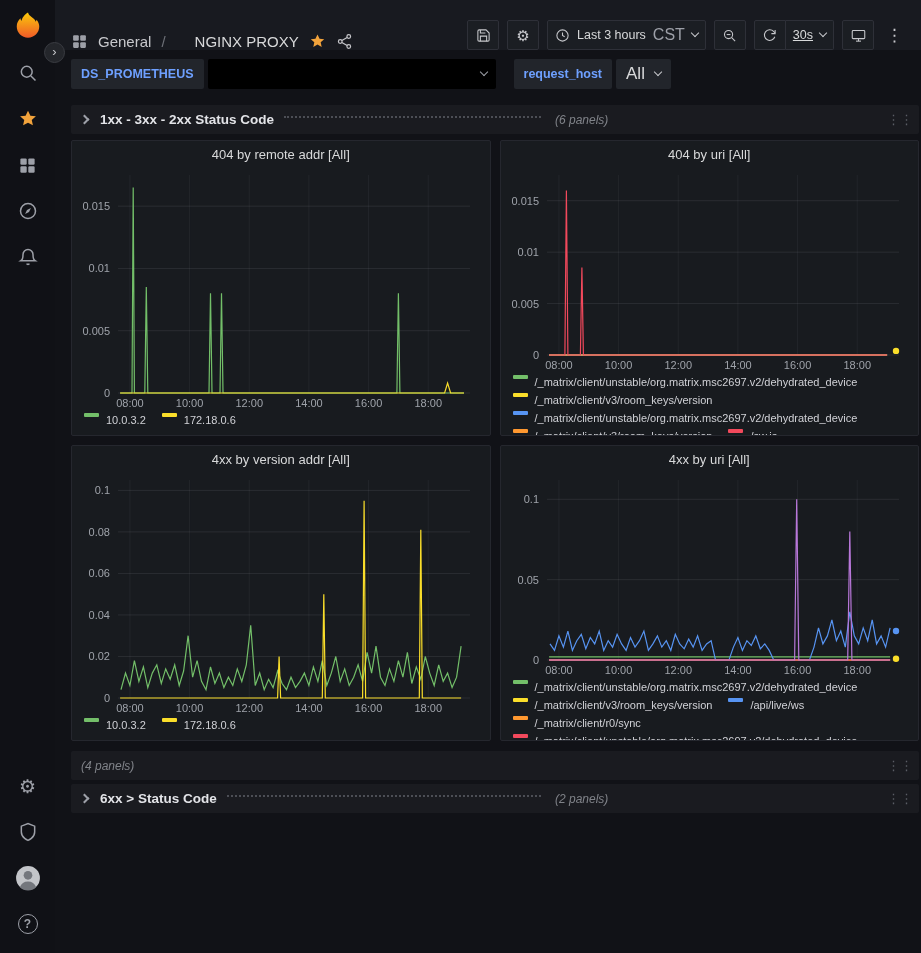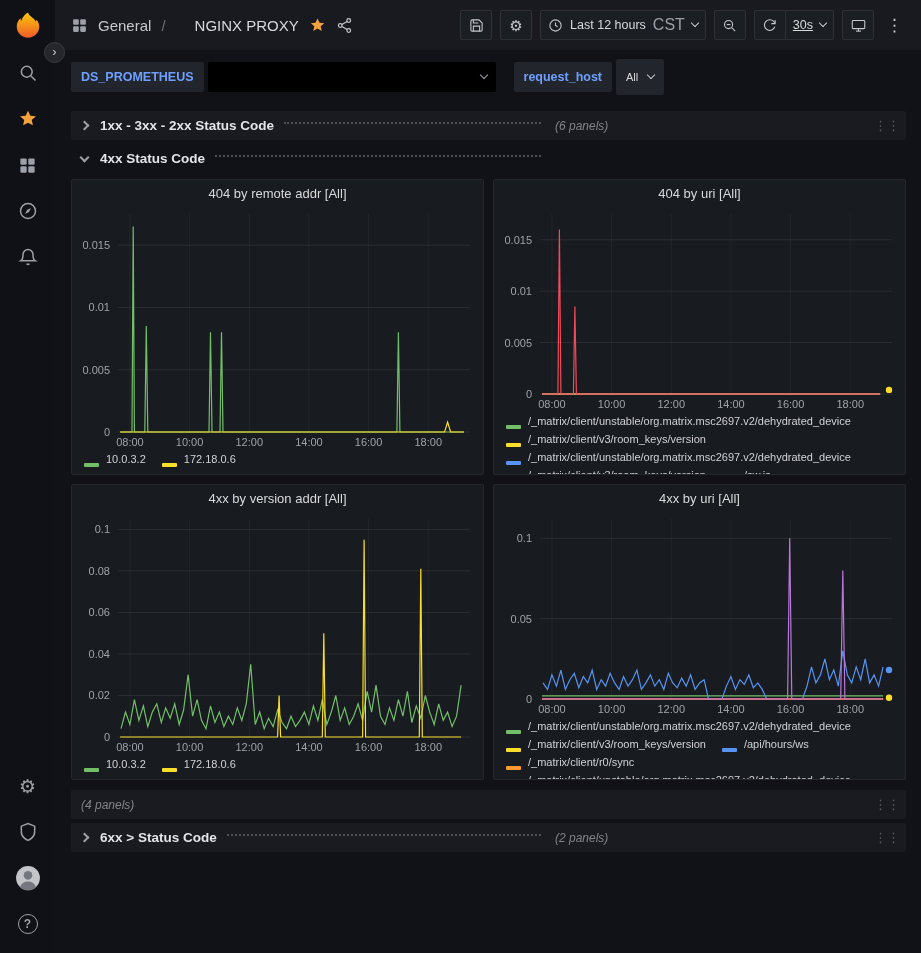--- a/index.html
+++ b/index.html
@@ -11,62 +11,62 @@
   .sidebar{width:55px;background:#101116;display:flex;flex-direction:column;align-items:center;flex:none;}
   .logo{width:55px;height:50px;display:flex;align-items:center;justify-content:center;}
   .side-btn{width:55px;height:46px;display:flex;align-items:center;justify-content:center;cursor:pointer;}
   .side-bottom{margin-top:auto;margin-bottom:6px;}
   .help-circle{width:20px;height:20px;border:1.6px solid #9da0a8;border-radius:50%;display:flex;align-items:center;justify-content:center;font-size:12px;color:#9da0a8;font-weight:bold;}
   .glyph-gear{font-size:19px;color:#9da0a8;line-height:1;}
   .sidebar-expand{position:absolute;left:44px;top:42px;width:21px;height:21px;border-radius:50%;background:#24262b;border:1px solid #3a3c42;color:#c7c8cc;display:flex;align-items:center;justify-content:center;font-size:13px;z-index:20;cursor:pointer;padding-bottom:2px;}
 
   
   .main{flex:1;display:flex;flex-direction:column;min-width:0;}
-  .navbar{height:50px;background:#181a20;display:flex;align-items:center;justify-content:space-between;padding:0 14px 0 16px;flex:none;}
+  .navbar{height:50px;background:#181a20;display:flex;align-items:flex-end;justify-content:space-between;padding:0 14px 0 16px;flex:none;}
   .nav-left{display:flex;align-items:center;gap:10px;font-size:15px;}
   .crumb-section{color:#c7c8cc;cursor:pointer;}
   .crumb-sep{color:#6e7178;}
   .crumb-title{color:#d8d9da;cursor:pointer;margin-left:19px;}
   .nav-right{display:flex;align-items:center;gap:8px;}
   .nbtn{height:30px;min-width:32px;padding:0 7px;border:1px solid #2e3038;border-radius:2px;background:#1b1e23;display:flex;align-items:center;justify-content:center;gap:7px;color:#d8d9da;font-size:12.5px;cursor:pointer;white-space:nowrap;}
   .btn-group{display:flex;}
   .btn-group .nbtn+.nbtn{border-left:none;border-radius:0 2px 2px 0;text-decoration:underline;}
   .btn-group .nbtn:first-child{border-radius:2px 0 0 2px;}
   .kebab{font-size:17px;color:#c7c8cc;padding:0 4px;cursor:pointer;}
   .tz{font-size:16px;color:#9da0a8;}
   .caret{width:6px;height:6px;border-right:1.5px solid #c7c8cc;border-bottom:1.5px solid #c7c8cc;transform:rotate(45deg);display:inline-block;margin-top:-4px;}
   .caret.dim{border-color:#9da0a8;}
 
   
   .varbar{display:flex;align-items:center;gap:18px;padding:9px 28px 10px 16px;flex:none;}
   .vgroup{display:flex;align-items:center;gap:4px;}
   .vchip{height:30px;padding:0 10px;display:flex;align-items:center;background:#22252b;border-radius:2px;color:#6ea0ff;font-size:12.5px;font-weight:600;cursor:pointer;}
-  .vselect{height:36px;padding:0 10px;display:flex;align-items:center;gap:10px;background:#22252b;border-radius:2px;color:#d8d9da;font-size:11px;cursor:pointer;}
+  .vselect{height:30px;padding:0 10px;display:flex;align-items:center;gap:10px;background:#22252b;border-radius:2px;color:#d8d9da;font-size:17px;cursor:pointer;}
   .vselect-black{width:288px;height:30px;background:#000;border-radius:2px;display:flex;align-items:center;justify-content:flex-end;padding:0 9px;cursor:pointer;}
 
   
-  .dash{flex:1;padding:2px 15px 0 16px;overflow:hidden;}
+  .dash{flex:1;padding:2px 2px 0 16px;overflow:hidden;}
   .row-header{height:29px;display:flex;align-items:center;margin:4px 0;padding:0 6px;cursor:pointer;border-radius:2px;}
   .row-header.collapsed{background:rgba(204,204,220,0.05);}
   .row-left{display:flex;align-items:center;width:474px;min-width:0;}
   .chev{width:7px;height:7px;border-right:2px solid #9da0a8;border-bottom:2px solid #9da0a8;display:inline-block;margin:0 12px 0 4px;flex:none;}
   .chev.right{transform:rotate(-45deg);}
   .chev.down{transform:rotate(45deg);margin-top:-3px;}
   .row-title{font-size:13.5px;font-weight:700;color:#e3e4e8;white-space:nowrap;}
   .leader{flex:1;border-bottom:2px dotted #4c4e55;margin:0 10px;transform:translateY(-3px);}
   .row-count{font-style:italic;color:#808389;font-size:12px;margin-left:4px;white-space:nowrap;}
   .row-handle{margin-left:auto;color:#5b5e66;font-size:13px;letter-spacing:0px;cursor:grab;}
 
   .panel-grid{display:grid;grid-template-columns:1fr 1fr;gap:9px;margin:6px 0 10px;}
   .panel{height:296px;background:#181b1f;border:1px solid #25272e;border-radius:2px;display:flex;flex-direction:column;overflow:hidden;}
   .panel-header{height:26px;flex:none;display:flex;align-items:center;justify-content:center;font-size:13px;color:#d8d9da;cursor:pointer;}
   .panel-chart{flex:1;min-height:0;position:relative;}
   .legend-clip .panel-chart{min-height:206px;}
   .panel-legend{flex:none;display:flex;flex-wrap:wrap;column-gap:16px;row-gap:3px;padding:2px 8px 7px 12px;font-size:11px;color:#d0d1d6;line-height:15px;overflow:hidden;}
-  .legend-item{display:flex;align-items:flex-end;gap:7px;white-space:nowrap;cursor:pointer;}
+  .legend-item{display:flex;align-items:flex-start;gap:7px;white-space:nowrap;cursor:pointer;}
   .swatch{width:15px;height:4px;border-radius:1px;display:inline-block;flex:none;}
   svg text{font-family:"Liberation Sans",sans-serif;}
   .icon{display:flex;align-items:center;justify-content:center;}
 </style>
 </head>
 <body>
 
 <div class="app">
 
   <aside class="sidebar">
@@ -181,21 +181,21 @@
         <div class="nbtn">
           <span style="font-size:15px;color:#c7c8cc;line-height:1;">⚙</span>
         </div>
         <div class="nbtn">
           <span class="icon">
             <svg viewBox="0 0 24 24" width="15" height="15" fill="none" stroke="#c7c8cc" stroke-width="1.7">
                 <circle cx="12" cy="12" r="9"></circle>
                 <polyline points="12 7 12 12 15.5 14"></polyline>
               </svg>
           </span>
-          <span>Last 12 hours</span>
+          <span>Last 3 hours</span>
           <span class="tz">CST</span>
           <span class="caret"></span>
         </div>
         <div class="nbtn">
           <svg viewBox="0 0 24 24" width="15" height="15" fill="none" stroke="#c7c8cc" stroke-width="1.7">
               <circle cx="10.5" cy="10.5" r="6.5"></circle>
               <line x1="15.5" y1="15.5" x2="21" y2="21"></line>
               <line x1="7.5" y1="10.5" x2="13.5" y2="10.5"></line>
             </svg>
         </div>
@@ -244,27 +244,20 @@
       <div class="row-header collapsed">
         <div class="row-left">
           <span class="chev right"></span>
           <span class="row-title">1xx - 3xx - 2xx Status Code</span>
           <span class="leader"></span>
         </div>
         <span class="row-count">(6 panels)</span>
         <span class="row-handle">⋮⋮</span>
       </div>
 
-      <div class="row-header">
-        <div class="row-left">
-          <span class="chev down"></span>
-          <span class="row-title">4xx Status Code</span>
-          <span class="leader"></span>
-        </div>
-      </div>
 
       <div class="panel-grid">
         <section class="panel">
           <header class="panel-header">404 by remote addr [All]</header>
           <div class="panel-chart"><svg width="412" height="244">
                 <line x1="57.93220338983052" y1="8" x2="57.93220338983052" y2="226" stroke="rgba(204,204,220,0.06)"></line>
                 <text x="57.93220338983052" y="240" text-anchor="middle" fill="#9fa3aa" font-size="11">08:00</text>
                 <line x1="117.59322033898306" y1="8" x2="117.59322033898306" y2="226" stroke="rgba(204,204,220,0.06)"></line>
                 <text x="117.59322033898306" y="240" text-anchor="middle" fill="#9fa3aa" font-size="11">10:00</text>
                 <line x1="177.2542372881356" y1="8" x2="177.2542372881356" y2="226" stroke="rgba(204,204,220,0.06)"></line>
@@ -425,21 +418,21 @@
               <div class="legend-item">
                 <span class="swatch" style="background: rgb(115, 191, 105);"></span>
                 <span>/_matrix/client/unstable/org.matrix.msc2697.v2/dehydrated_device</span>
               </div>
               <div class="legend-item">
                 <span class="swatch" style="background: rgb(250, 222, 42);"></span>
                 <span>/_matrix/client/v3/room_keys/version</span>
               </div>
               <div class="legend-item">
                 <span class="swatch" style="background: rgb(87, 148, 242);"></span>
-                <span>/api/hours/ws</span>
+                <span>/api/live/ws</span>
               </div>
               <div class="legend-item">
                 <span class="swatch" style="background: rgb(255, 152, 48);"></span>
                 <span>/_matrix/client/r0/sync</span>
               </div>
               <div class="legend-item">
                 <span class="swatch" style="background: rgb(242, 73, 92);"></span>
                 <span>/_matrix/client/unstable/org.matrix.msc2697.v2/dehydrated_device</span>
               </div>
             </div>

